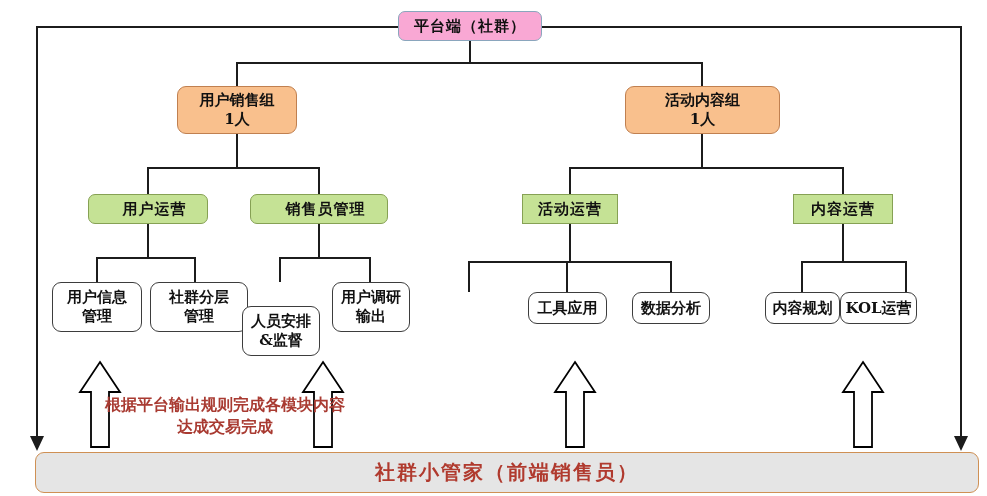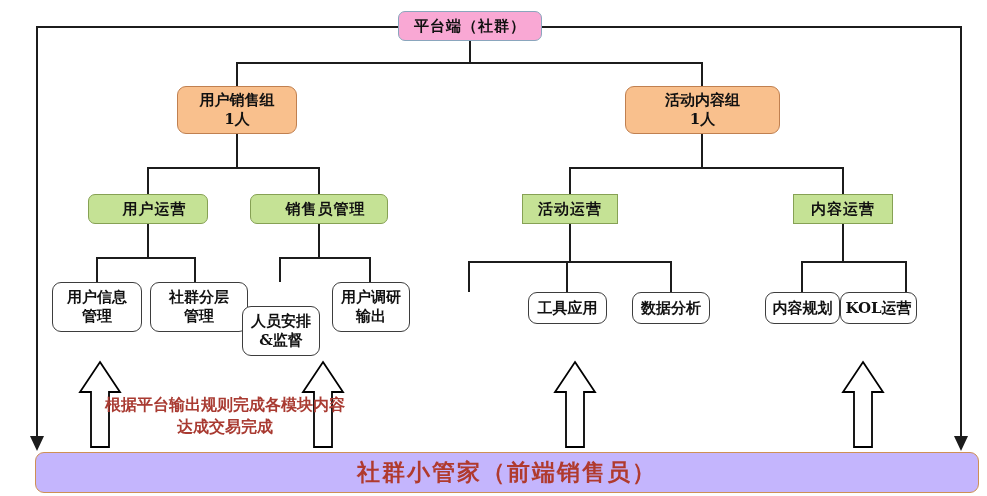--- a/index.html
+++ b/index.html
@@ -28,22 +28,22 @@
   .dept-box{
     background:#c5e295;border:1.5px solid #86a154;
     font-size:15px;letter-spacing:1px;
   }
   .dept-box.rounded{border-radius:7px;padding-left:13px;}
   .task-box{
     background:#ffffff;border:1.5px solid #3d3d3d;border-radius:9px;
     font-size:15px;
   }
   .footer-bar{
-    background:#c4b5fd;border:1.5px solid #cf9054;border-radius:9px;
-    font-size:23px;color:#b03a2e;letter-spacing:2px;
+    background:#e5e5e5;border:1.5px solid #cf9054;border-radius:9px;
+    font-size:20px;color:#b03a2e;letter-spacing:2px;
   }
   .annotation{
     position:absolute;z-index:2;
     color:#a93b32;font-weight:bold;font-size:16px;line-height:22px;
     text-align:center;
   }
   .annotation span{display:block;}
   .two-line span{display:block;}
 </style>
 </head>

